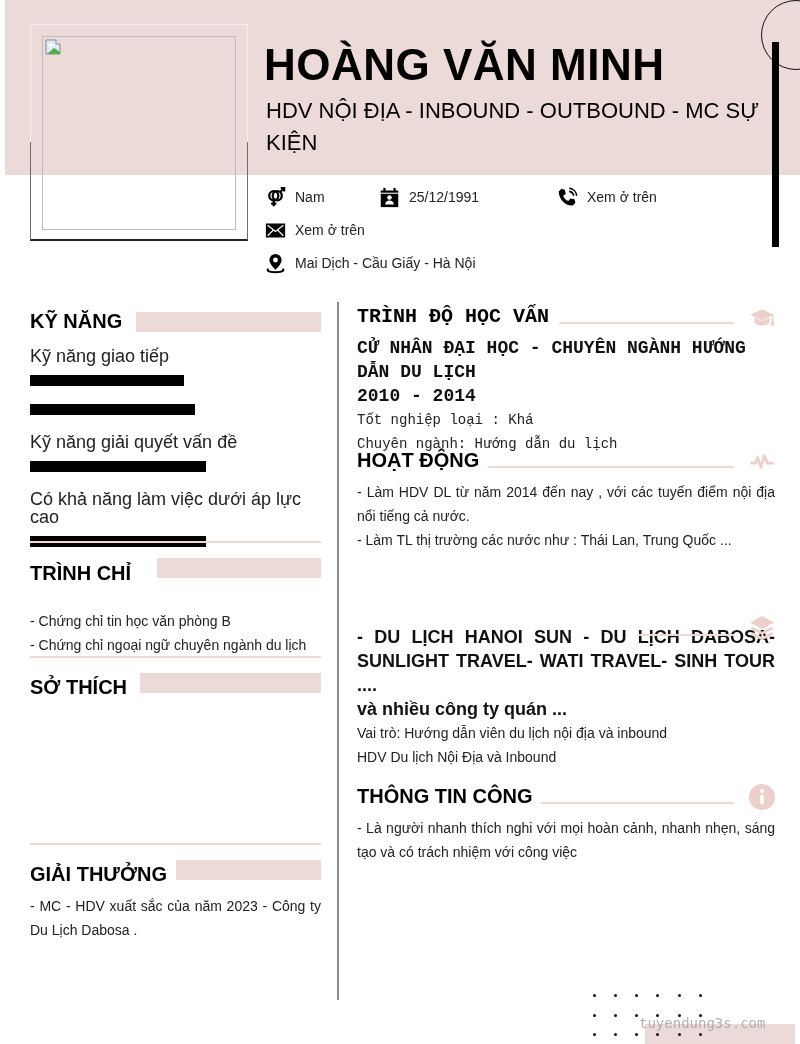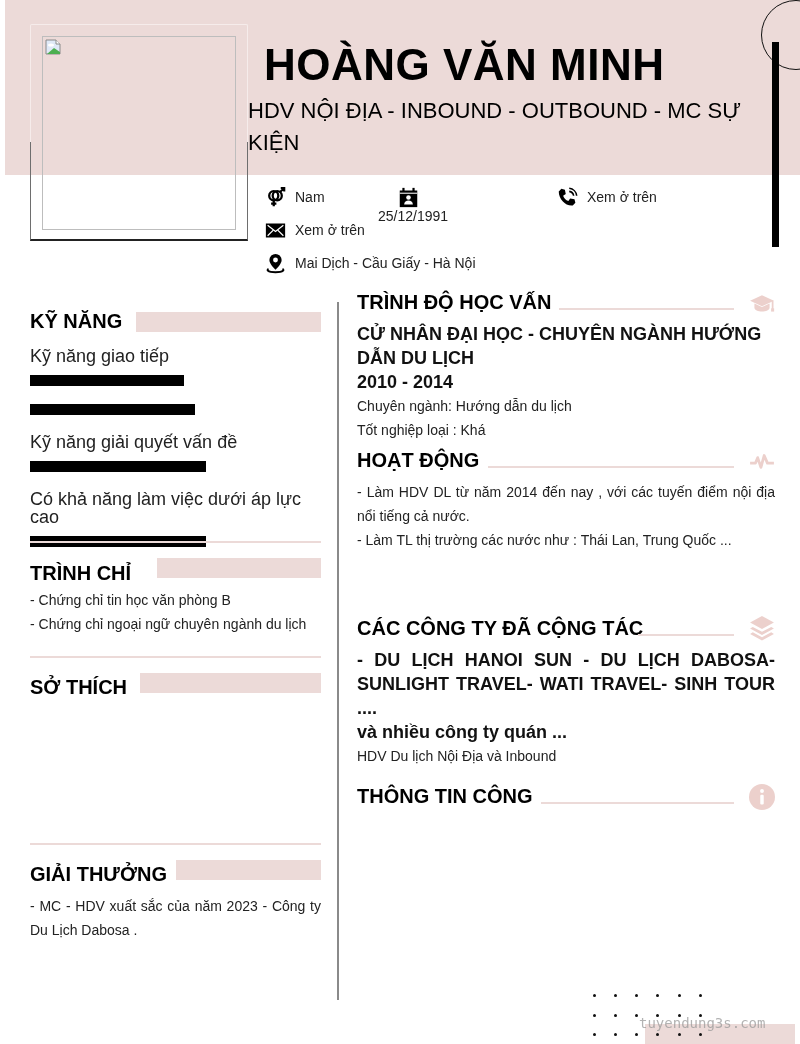--- a/index.html
+++ b/index.html
@@ -12,21 +12,21 @@
 
   .photo-frame { position: absolute; left: 30px; top: 24px; width: 218px; height: 217px; }
   .photo-frame .frame-top { position: absolute; left: 0; top: 0; right: 0; height: 100%;
      border: 1.5px solid #f6eceb; border-bottom: none; height: 120px; border-radius: 2px 2px 0 0; }
   .photo-frame .frame-bottom { position: absolute; left: 0; top: 118px; right: 0; bottom: 0;
      border: 1.5px solid #6e6e6e; border-top: none; border-bottom: 2px solid #222; }
   .photo-box { position: absolute; left: 12px; top: 12px; width: 194px; height: 194px; border: 1px solid #bdbdbd; }
   .broken-img { position: absolute; left: 2px; top: 2px; width: 16px; height: 16px; }
 
   .name { position: absolute; left: 264px; top: 40px; font-size: 44px; font-weight: bold; letter-spacing: 0.5px; color: #000; white-space: nowrap; }
-  .title { position: absolute; left: 248px; top: 95px; width: 500px; font-size: 22px; line-height: 32px; color: #000; }
+  .title { position: absolute; left: 266px; top: 95px; width: 500px; font-size: 22px; line-height: 32px; color: #000; }
 
   .info { position: absolute; font-size: 14px; color: #222; display: flex; align-items: center; white-space: nowrap; }
   .info .ic { width: 22px; height: 22px; margin-right: 9px; display: inline-flex; align-items: center; justify-content: center; }
   .info svg { width: 21px; height: 21px; }
 
   .col-divider { position: absolute; left: 337px; top: 302px; width: 2px; height: 698px; background: #8a8a8a; }
 
   .left-sec { position: absolute; left: 30px; width: 291px; }
   .sec-title-l { font-size: 20px; font-weight: bold; color: #000; white-space: nowrap; position: relative; }
   .pink-bar { position: absolute; height: 20px; background: #ecdad8; }
@@ -75,21 +75,21 @@
   <span class="ic">
     <svg viewBox="0 0 24 24">
         <circle cx="10" cy="10" r="5.2" fill="none" stroke="#000" stroke-width="2.6"></circle>
         <circle cx="14" cy="10" r="5.2" fill="none" stroke="#000" stroke-width="2.6"></circle>
         <path d="M10 15v7M7 19h6" stroke="#000" stroke-width="2.6"></path>
         <path d="M17 6l5-5M18 1h4v4" stroke="#000" stroke-width="2.4" fill="none"></path>
       </svg>
   </span>
   <span>Nam</span>
 </div>
-<div class="info" style="left:378px; top:186px;flex-direction:column;">
+<div class="info" style="left:378px; top:186px;">
   <span class="ic">
     <svg viewBox="0 0 24 24">
         <rect x="2" y="4" width="20" height="19" fill="#000"></rect>
         <rect x="5" y="1" width="2.5" height="5" fill="#000"></rect>
         <rect x="16.5" y="1" width="2.5" height="5" fill="#000"></rect>
         <rect x="2" y="6.5" width="20" height="1.2" fill="#fff"></rect>
         <circle cx="12" cy="12" r="2.6" fill="#fff"></circle>
         <path d="M7 20c0-3 2.5-4.5 5-4.5s5 1.5 5 4.5z" fill="#fff"></path>
       </svg>
   </span>
@@ -138,93 +138,96 @@
     <div class="skill-bar" style="width:176px;"></div>
     <div class="skill-label">Có khả năng làm việc dưới áp lực cao</div>
     <div class="skill-bar" style="width:176px;"></div>
   </div>
 </div>
 <div class="hr-pink" style="top:541px;"></div>
 
 <div class="left-sec" style="top:562px;">
   <div class="sec-title-l">TRÌNH CHỈ</div>
   <div class="pink-bar" style="left:127px; top:-4px; width:164px;"></div>
-  <div style="margin-top:3px;">
+  <div style="margin-top:24px;">
     <div class="txt">- Chứng chỉ tin học văn phòng B</div>
     <div class="txt">- Chứng chỉ ngoại ngữ chuyên ngành du lịch</div>
   </div>
 </div>
 <div class="hr-pink" style="top:656px;"></div>
 
 <div class="left-sec" style="top:676px;">
   <div class="sec-title-l">SỞ THÍCH</div>
   <div class="pink-bar" style="left:110px; top:-3px; width:181px;"></div>
 </div>
 <div class="hr-pink" style="top:843px;"></div>
 
 <div class="left-sec" style="top:863px;">
   <div class="sec-title-l">GIẢI THƯỞNG</div>
   <div class="pink-bar" style="left:146px; top:-3px; width:145px;"></div>
   <div style="margin-top:8px;">
     <div class="txt">- MC - HDV xuất sắc của năm 2023 - Công ty Du Lịch Dabosa .</div>
   </div>
 </div>
 
-<div class="right-sec" style="top:291px;">
+<div class="right-sec" style="top:305px;font-family:Liberation Mono, monospace;">
   <div class="sec-title-r">TRÌNH ĐỘ HỌC VẤN</div>
   <div class="r-line" style="left:202px; top:17px; width:175px;"></div>
   <svg class="r-icon" style="left:392px; top:0px;" viewBox="0 0 24 24">
     <path d="M12 4L1 9l11 5 11-5z" fill="#ecd0cc"></path>
       <path d="M5 11.5v4c0 2 3.5 3.5 7 3.5s7-1.5 7-3.5v-4l-7 3.2z" fill="#ecd0cc"></path>
       <rect x="21" y="9" width="1.6" height="8" fill="#ecd0cc"></rect>
       <rect x="20.4" y="16" width="2.8" height="3" fill="#ecd0cc"></rect>
   </svg>
   <div style="margin-top:8px;">
     <div class="txt-bold">CỬ NHÂN ĐẠI HỌC - CHUYÊN NGÀNH HƯỚNG DẪN DU LỊCH</div>
     <div class="txt-bold">2010 - 2014</div>
+    <div class="txt">Tốt nghiệp loại : Khá</div>
     <div class="txt">Chuyên ngành: Hướng dẫn du lịch</div>
-    <div class="txt">Tốt nghiệp loại : Khá</div>
   </div>
 </div>
 
 <div class="right-sec" style="top:449px;">
   <div class="sec-title-r">HOẠT ĐỘNG</div>
   <div class="r-line" style="left:131px; top:17px; width:246px;"></div>
   <svg class="r-icon" style="left:392px; top:0px;" viewBox="0 0 24 24">
     <path d="M1 13h5l2-5 3 9 3-11 3 7h6" fill="none" stroke="#ecd0cc" stroke-width="2.6" stroke-linejoin="round"></path>
   </svg>
   <div style="margin-top:8px;">
     <div class="txt">- Làm HDV DL từ năm 2014 đến nay , với các tuyến điểm nội địa nổi tiếng cả nước.</div>
     <div class="txt">- Làm TL thị trường các nước như : Thái Lan, Trung Quốc ...</div>
   </div>
 </div>
 
 <div class="right-sec" style="top:617px;">
-  <div class="sec-title-r">CÁC CÔNG TY ĐÃ CỘNG TÁC</div>
   <div class="r-line" style="left:281px; top:17px; width:96px;"></div>
   <svg class="r-icon" style="left:392px; top:-2px;" viewBox="0 0 24 24">
     <path d="M12 1L1 7l11 6 11-6z" fill="#ecd0cc"></path>
       <path d="M3.5 11L1 12.5l11 6 11-6-2.5-1.5-8.5 4.5z" fill="#ecd0cc"></path>
       <path d="M3.5 16L1 17.5l11 6 11-6-2.5-1.5-8.5 4.5z" fill="#ecd0cc"></path>
   </svg>
   <div style="margin-top:8px;">
     <div class="txt-bold" style="text-align:justify;">- DU LỊCH HANOI SUN - DU LỊCH DABOSA- SUNLIGHT TRAVEL- WATI TRAVEL- SINH TOUR ....</div>
     <div class="txt-bold">và nhiều công ty quán ...</div>
+    <div class="txt">Vai trò: Hướng dẫn viên du lịch nội địa và inbound</div>
     <div class="txt">HDV Du lịch Nội Địa và Inbound</div>
   </div>
 </div>
 
 <div class="right-sec" style="top:785px;">
   <div class="sec-title-r">THÔNG TIN CÔNG</div>
   <div class="r-line" style="left:184px; top:17px; width:193px;"></div>
   <svg class="r-icon" style="left:392px; top:-1px;" viewBox="0 0 24 24">
     <circle cx="12" cy="12" r="12" fill="#ecd0cc"></circle>
       <circle cx="12" cy="6.5" r="1.8" fill="#fff"></circle>
       <rect x="10.4" y="10" width="3.2" height="9" rx="1" fill="#fff"></rect>
   </svg>
+  <div style="margin-top:8px;">
+    <div class="txt">- Là người nhanh thích nghi với mọi hoàn cảnh, nhanh nhẹn, sáng tạo và có trách nhiệm với công việc</div>
+  </div>
 </div>
 
 <div class="watermark-band"></div>
 <div class="dots">
   <span class="dot" style="left:4px;top:4px"></span>
     <span class="dot" style="left:25px;top:4px"></span>
     <span class="dot" style="left:46px;top:4px"></span>
     <span class="dot" style="left:67px;top:4px"></span>
     <span class="dot" style="left:89px;top:4px"></span>
     <span class="dot" style="left:110px;top:4px"></span>

